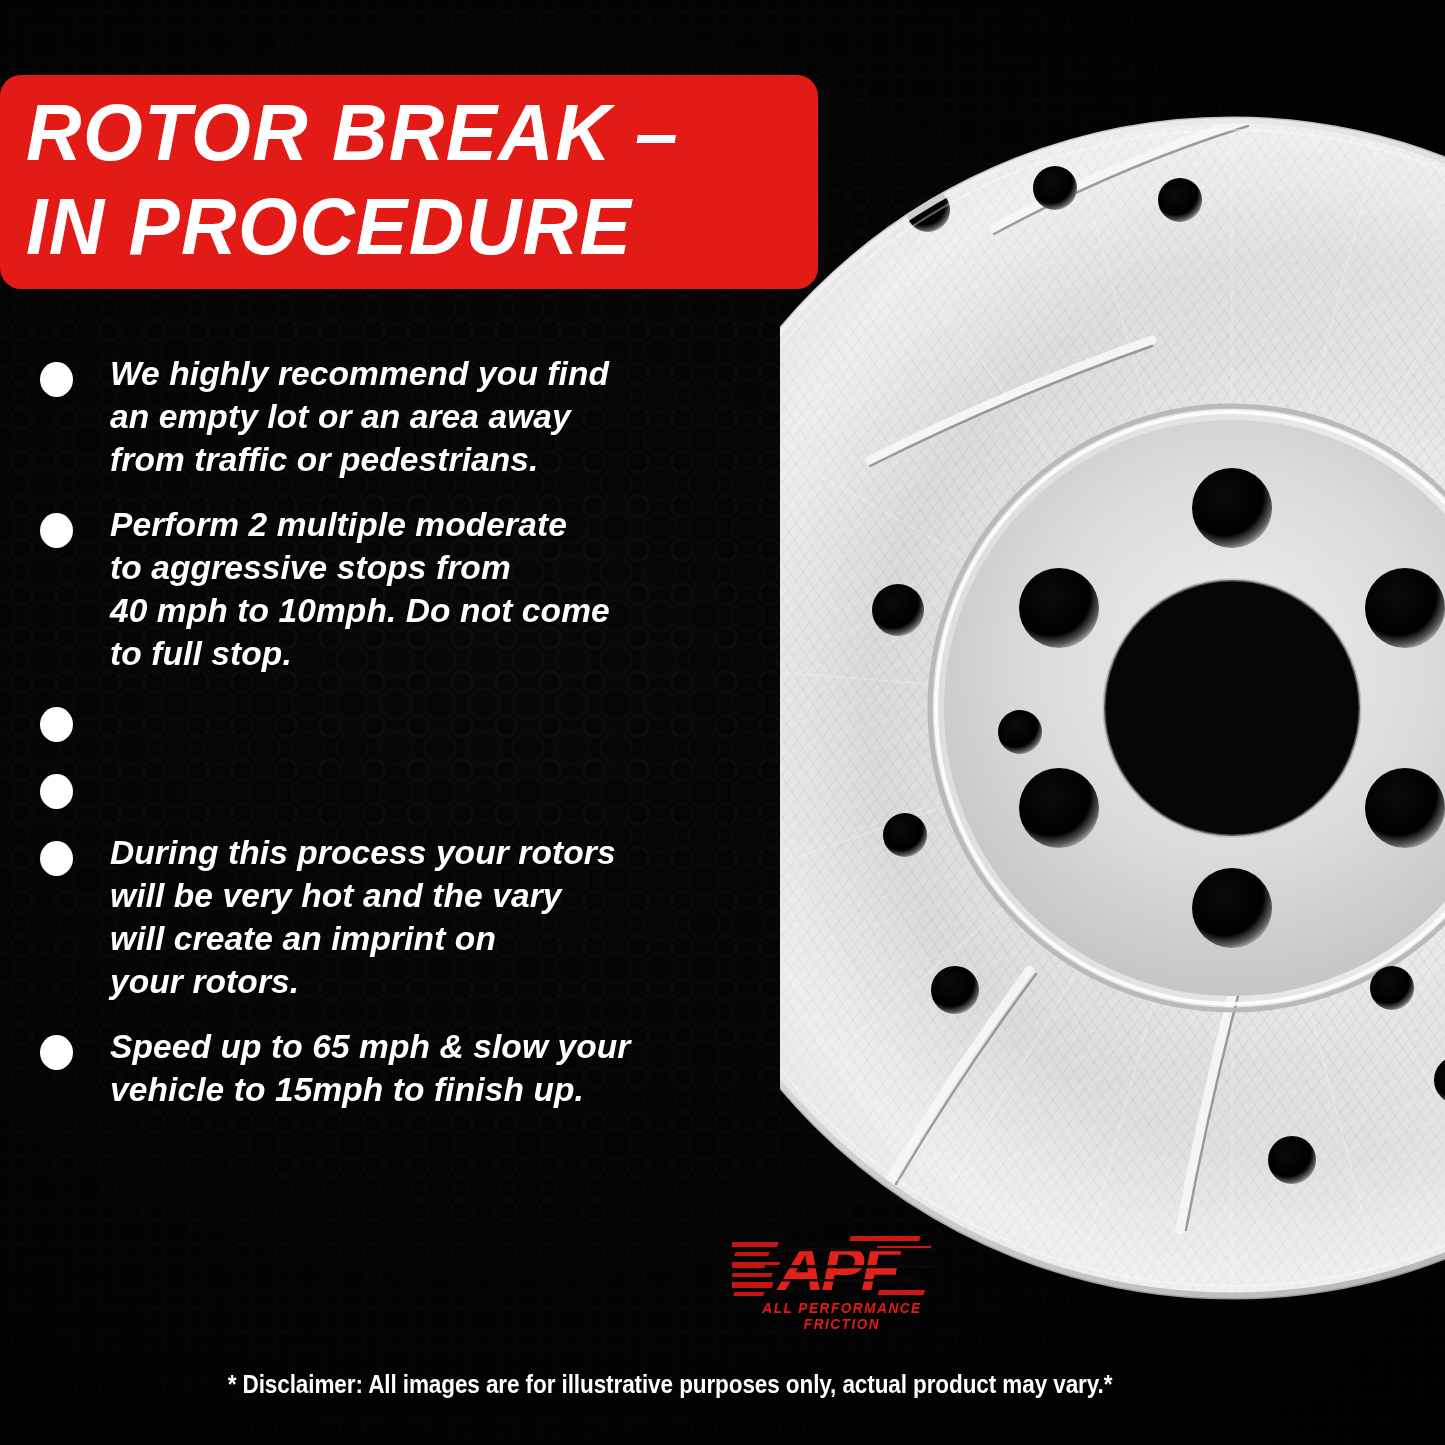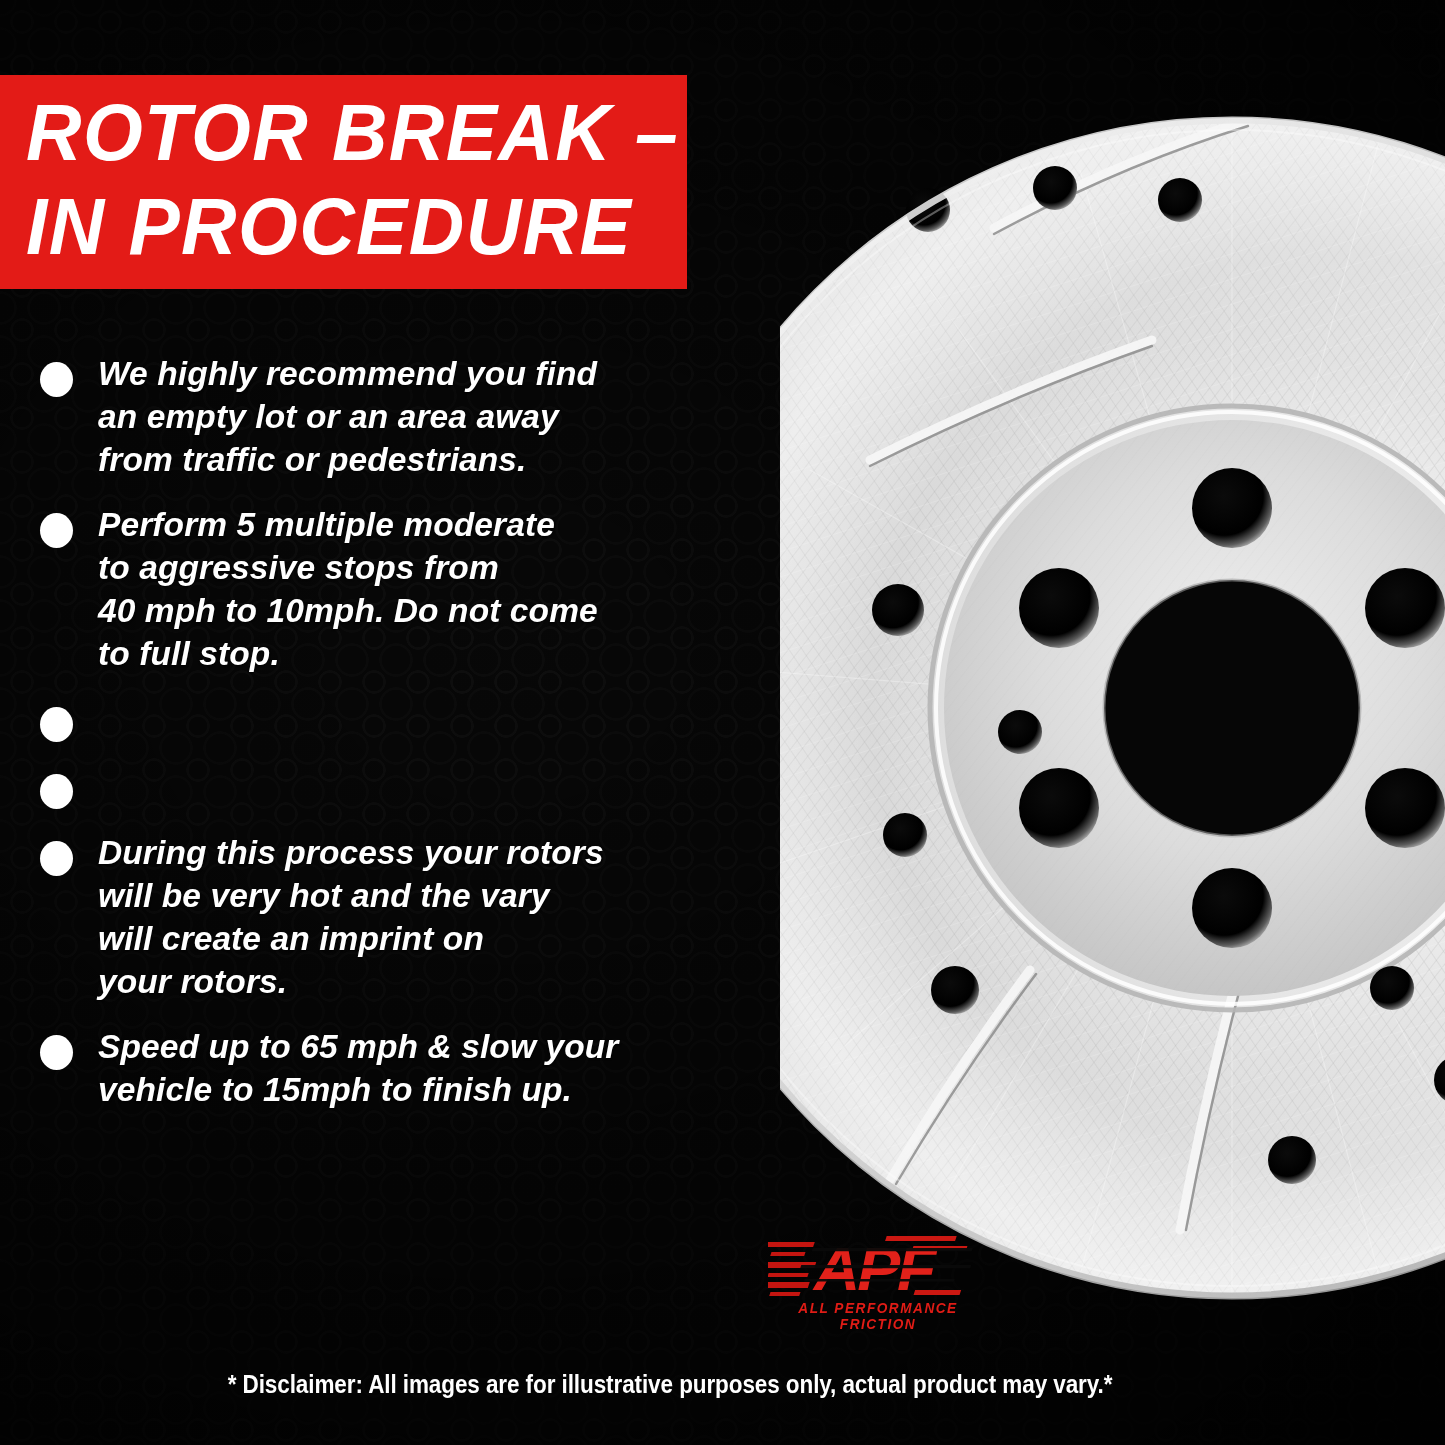--- a/index.html
+++ b/index.html
@@ -23,24 +23,25 @@
     position:absolute;inset:0;
     background:radial-gradient(ellipse at 35% 45%, rgba(0,0,0,0.25) 0%, rgba(0,0,0,0.75) 70%, rgba(0,0,0,0.95) 100%);
   }
 
   
   .rotor-wrap{position:absolute;left:780px;top:-130px;width:880px;height:1680px;}
   .rotor-svg{position:absolute;left:0;top:0;width:880px;height:1680px;}
 
   
   .title-banner{
-    position:absolute;left:0;top:75px;width:687px;height:214px;
+    position:absolute;left:0;top:75px;width:818px;height:214px;
     background:#e31b17;
     display:flex;flex-direction:column;justify-content:center;
     padding:6px 0 10px 26px;
+    border-radius:21px;
   }
   .title-line{
     color:#ffffff;
     font-family:"Liberation Sans", sans-serif;
     font-weight:700;font-style:italic;
     font-size:80px;line-height:94px;
     letter-spacing:1.5px;
     transform:scaleX(0.96);
     transform-origin:left center;
     white-space:nowrap;
@@ -61,25 +62,26 @@
     margin-top:10px;margin-right:25px;
   }
   .bullet-text{
     color:#ffffff;
     font-family:"Liberation Sans", sans-serif;
     font-weight:700;font-style:italic;
     font-size:33.5px;line-height:43px;
     letter-spacing:0.1px;
     white-space:pre-line;
     text-shadow:0 1px 2px rgba(0,0,0,0.85);
+    margin-left:12px;
   }
 
   
   .logo{
-    position:absolute;left:768px;top:1232px;width:220px;height:100px;
+    position:absolute;left:732px;top:1232px;width:220px;height:100px;
   }
   .logo-mark{position:absolute;left:0;top:0;width:220px;height:72px;}
   .logo-tag{
     position:absolute;left:0;top:68px;width:220px;
     text-align:center;
     color:#e01c16;
     font-family:"Liberation Sans", sans-serif;
     font-weight:700;font-style:italic;
     font-size:14.5px;letter-spacing:1.6px;
     transform:scaleX(0.94);
@@ -258,21 +260,21 @@
 
   <div class="bullets">
     <div class="bullet-row">
       <span class="bullet-dot"></span>
       <span class="bullet-text">We highly recommend you find
 an empty lot or an area away
 from traffic or pedestrians.</span>
     </div>
     <div class="bullet-row">
       <span class="bullet-dot"></span>
-      <span class="bullet-text">Perform 5 multiple moderate
+      <span class="bullet-text">Perform 2 multiple moderate
 to aggressive stops from
 40 mph to 10mph. Do not come
 to full stop.</span>
     </div>
     <div class="bullet-row">
       <span class="bullet-dot"></span>
     </div>
     <div class="bullet-row">
       <span class="bullet-dot"></span>
     </div>

